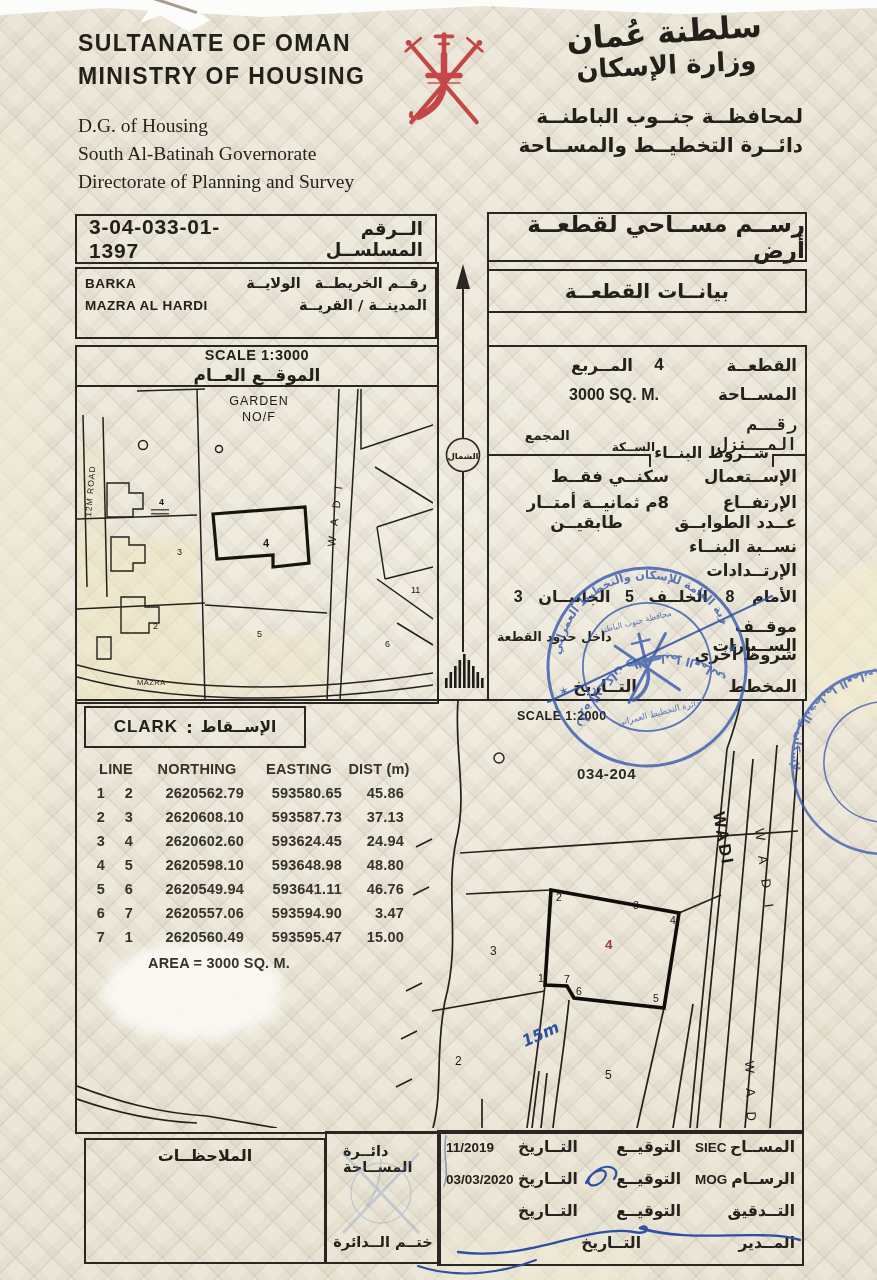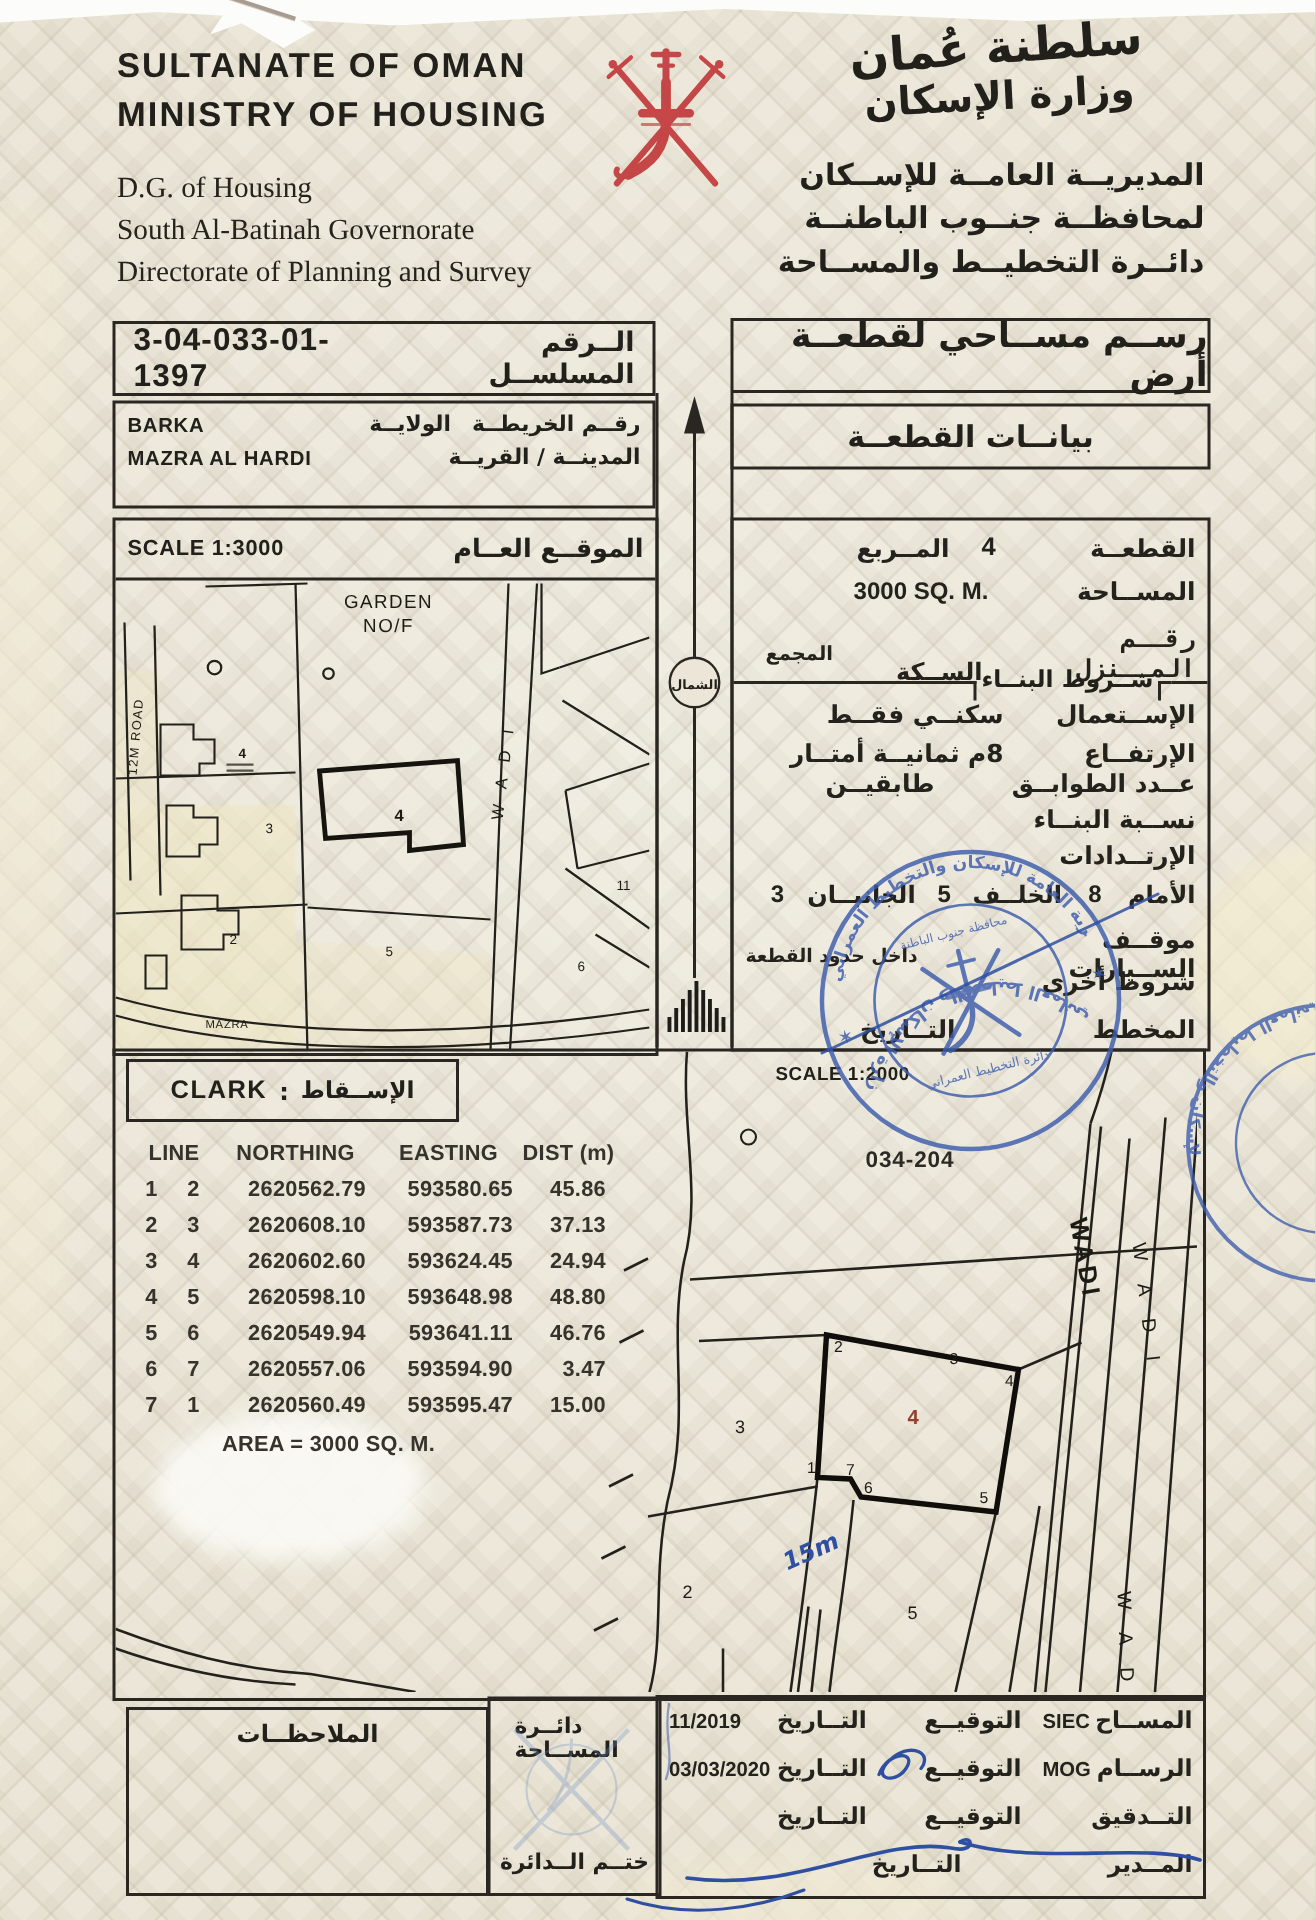--- a/index.html
+++ b/index.html
@@ -75,21 +75,20 @@
       <path d="M28,48 L62,48" stroke-width="6"></path>
       <path d="M28,56 L62,56" stroke-width="2" opacity=".7"></path>
     </g>
   </svg>
 
   <div class="abs ar" style="left:520px;top:14px;width:290px;text-align:center;transform:rotate(-4deg);">
     <div style="font-size:31px;font-weight:700;">سلطنة عُمان</div>
     <div style="font-size:26px;font-weight:700;margin-top:0px;transform:rotate(1deg);">وزارة الإسكان</div>
   </div>
   <div class="abs ar" style="left:487px;top:102px;width:316px;text-align:right;font-size:20px;font-weight:700;line-height:29px;">
-    <div>المديريــة العامــة للإســكان</div>
     <div>لمحافظــة جنــوب الباطنــة</div>
     <div>دائــرة التخطيــط والمســاحة</div>
   </div>
 
   <div class="bx" style="left:75px;top:214px;width:358px;height:46px;">
     <div dir="rtl" style="display:flex;justify-content:space-between;align-items:center;height:100%;padding:0 12px;">
       <span class="ar" style="font-size:18px;font-weight:700;">الــرقم المسلســل</span>
       <span class="en" dir="ltr" style="font-size:21px;font-weight:700;letter-spacing:.8px;">3-04-033-01-1397</span>
     </div>
   </div>
@@ -128,21 +127,21 @@
         <rect x="24" y="392" width="2.6" height="34"></rect>
         <rect x="28.5" y="398" width="2.6" height="28"></rect>
         <rect x="33" y="404" width="2.6" height="22"></rect>
         <rect x="37.5" y="410" width="2.6" height="16"></rect>
         <rect x="42" y="416" width="2.6" height="10"></rect>
       </g>
     </svg>
   </div>
 
   <div class="bx" style="left:75px;top:345px;width:360px;height:355px;">
-    <div style="height:38px;border-bottom:2px solid #2a2722;display:flex;align-items:center;justify-content:space-between;padding:0 8px;">
+    <div style="height:38px;border-bottom:2px solid #2a2722;display:flex;align-items:center;justify-content:space-between;padding:0 8px;flex-direction:column;">
       <span class="en" style="font-size:14.5px;font-weight:700;letter-spacing:.5px;">SCALE 1:3000</span>
       <span class="ar" style="font-size:17px;font-weight:700;">الموقــع العــام</span>
     </div>
     <svg width="356" height="313" viewBox="0 0 356 313">
       <g>
         <polygon points="0,150 120,150 120,313 0,313" fill="#efe6bd" opacity=".45"></polygon>
         <polygon points="120,240 250,250 250,313 120,313" fill="#efe6bd" opacity=".3"></polygon>
         <polygon points="0,60 30,60 30,150 0,150" fill="#efe6bd" opacity=".35"></polygon>
       </g>
       <g stroke="#23211c" fill="none" stroke-width="1.5">
@@ -196,21 +195,21 @@
       <span style="width:118px;">القطعــة</span>
       <span class="pv" style="width:40px;text-align:center;font-size:17px;">4</span>
       <span style="margin-right:6px;">المــربع</span>
     </div>
     <div class="prow" style="top:38px;">
       <span style="width:128px;">المســاحة</span>
       <span class="pv" style="width:110px;text-align:center;font-size:16px;">3000 SQ. M.</span>
     </div>
     <div class="prow" style="top:68px;">
       <span style="width:118px;font-family:Liberation Mono, monospace;">رقــم المــنزل</span>
-      <span style="margin-right:24px;font-size:16px;margin-top:23px;">الســكة</span>
+      <span style="margin-right:24px;font-size:12px;margin-top:23px;">الســكة</span>
       <span style="margin-right:42px;font-size:13px;">المجمع</span>
     </div>
     <div style="position:absolute;left:0;right:0;top:97px;display:flex;align-items:flex-start;direction:rtl;">
       <span class="cseg" style="width:24px;margin-top:10px;"></span>
       <span class="hookR"></span>
       <span class="ar" style="font-size:15.5px;font-weight:700;padding:0 3px;">شــروط البنــاء</span>
       <span class="hookL"></span>
       <span class="cseg" style="flex:1;margin-top:10px;"></span>
     </div>
     <div class="prow" style="top:120px;">

